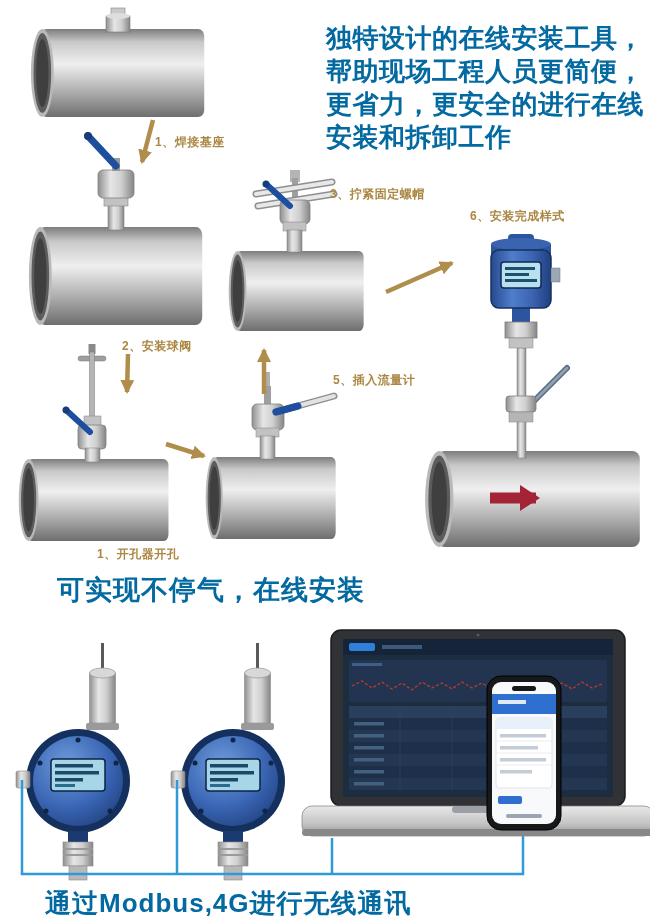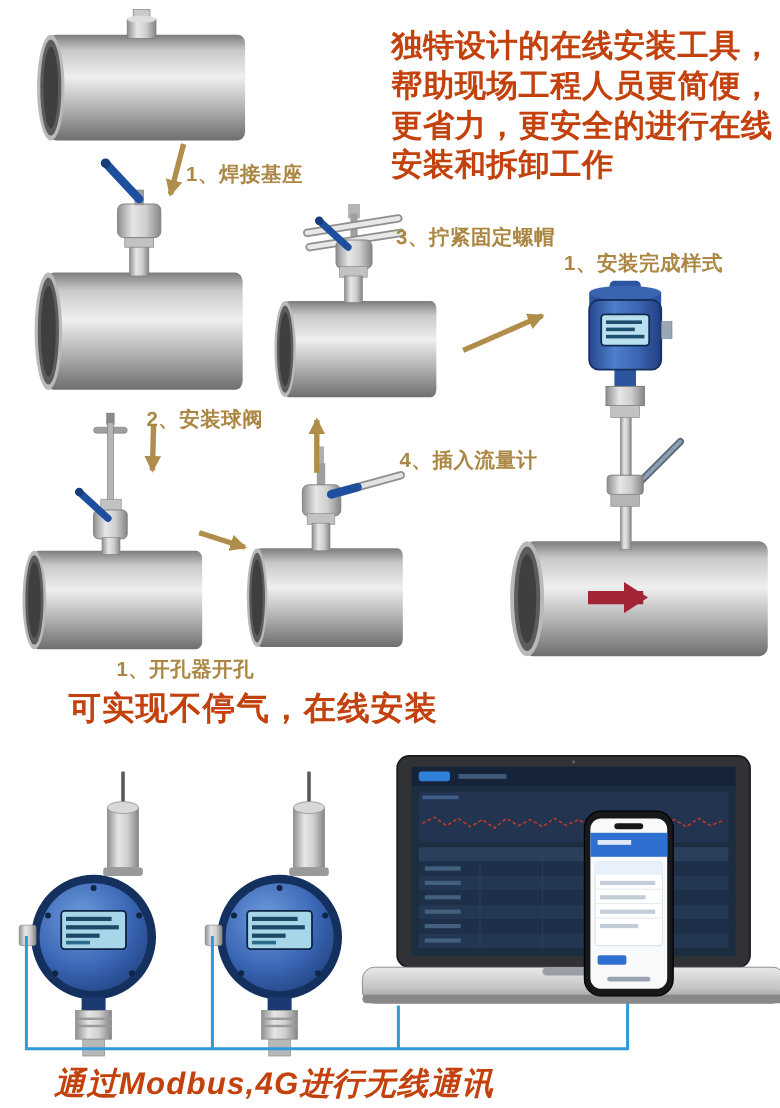--- a/index.html
+++ b/index.html
@@ -4,31 +4,31 @@
 <style>
   * { margin: 0; padding: 0; box-sizing: border-box; }
   html, body { background: #ffffff; }
   body {
     width: 650px; height: 923px;
     font-family: "Liberation Sans", sans-serif;
     position: relative; overflow: hidden;
   }
   .page { position: relative; width: 650px; height: 923px; background: #ffffff; }
   .svg-layer { position: absolute; left: 0; top: 0; width: 650px; height: 923px; }
-  .txt { position: absolute; color: #c2410c; }
+  .txt { position: absolute; color: #0369a1; }
   .intro {
     left: 326px; top: 22px; width: 320px;
     font-size: 26px; font-weight: 700; line-height: 1.27; letter-spacing: 0.5px;
   }
   .step-label {
-    position: absolute; font-size: 17px; font-weight: 700;
+    position: absolute; font-size: 12px; font-weight: 700;
     color: #ab8743; white-space: nowrap; letter-spacing: 0.5px;
   }
   .caption { font-size: 27px; font-weight: 600; letter-spacing: 1px; white-space: nowrap; }
-  .caption.bottom { font-size: 26px; font-style: italic; }
+  .caption.bottom { font-size: 26px; }
 </style>
 </head>
 <body>
 
 <div class="page">
 
   <svg class="svg-layer" viewBox="0 0 650 923" xmlns="http://www.w3.org/2000/svg">
     <defs>
       <linearGradient id="pipeV" x1="0" y1="0" x2="0" y2="1">
         <stop offset="0" stop-color="#7d7d7d"></stop>
@@ -267,20 +267,20 @@
         <rect x="506" y="814" width="36" height="4" rx="2" fill="#9aa5b1"></rect>
       </g>
     </g>
   </svg>
 
   <div class="txt intro">独特设计的在线安装工具， 帮助现场工程人员更简便， 更省力，更安全的进行在线安装和拆卸工作</div>
 
   <div class="step-label" style="left:155px; top:134px;">1、焊接基座</div>
   <div class="step-label" style="left:122px; top:338px;">2、安装球阀</div>
   <div class="step-label" style="left:97px;  top:546px;">1、开孔器开孔</div>
-  <div class="step-label" style="left:333px; top:372px;">4、插入流量计</div>
+  <div class="step-label" style="left:333px; top:372px;">5、插入流量计</div>
   <div class="step-label" style="left:330px; top:186px;">3、拧紧固定螺帽</div>
-  <div class="step-label" style="left:470px; top:208px;">1、安装完成样式</div>
+  <div class="step-label" style="left:470px; top:208px;">6、安装完成样式</div>
 
   <div class="txt caption" style="left:57px; top:572px;">可实现不停气，在线安装</div>
   <div class="txt caption bottom" style="left:45px; top:886px;">通过Modbus,4G进行无线通讯</div>
 
 </div>
 
 </body></html>

